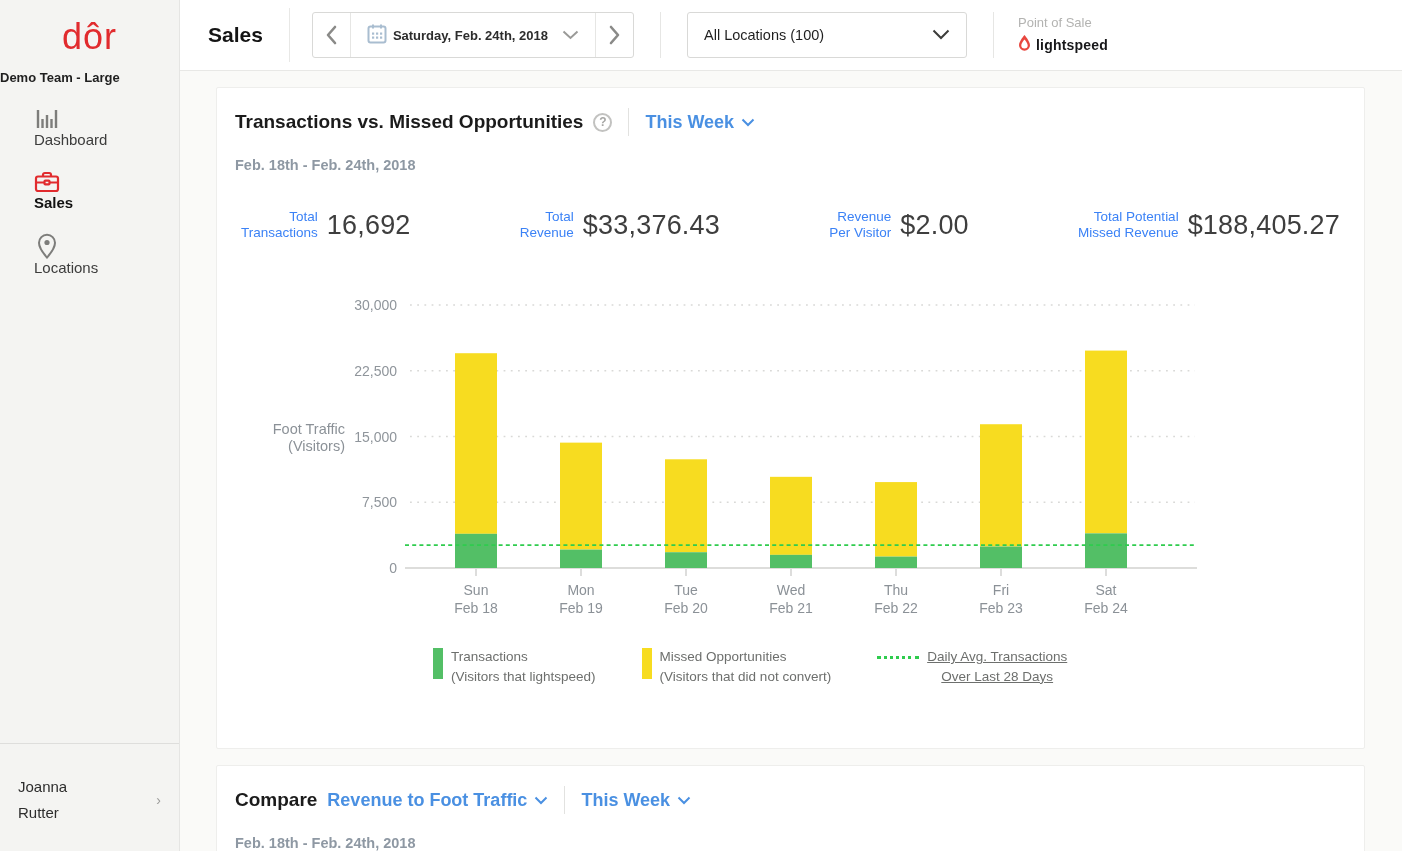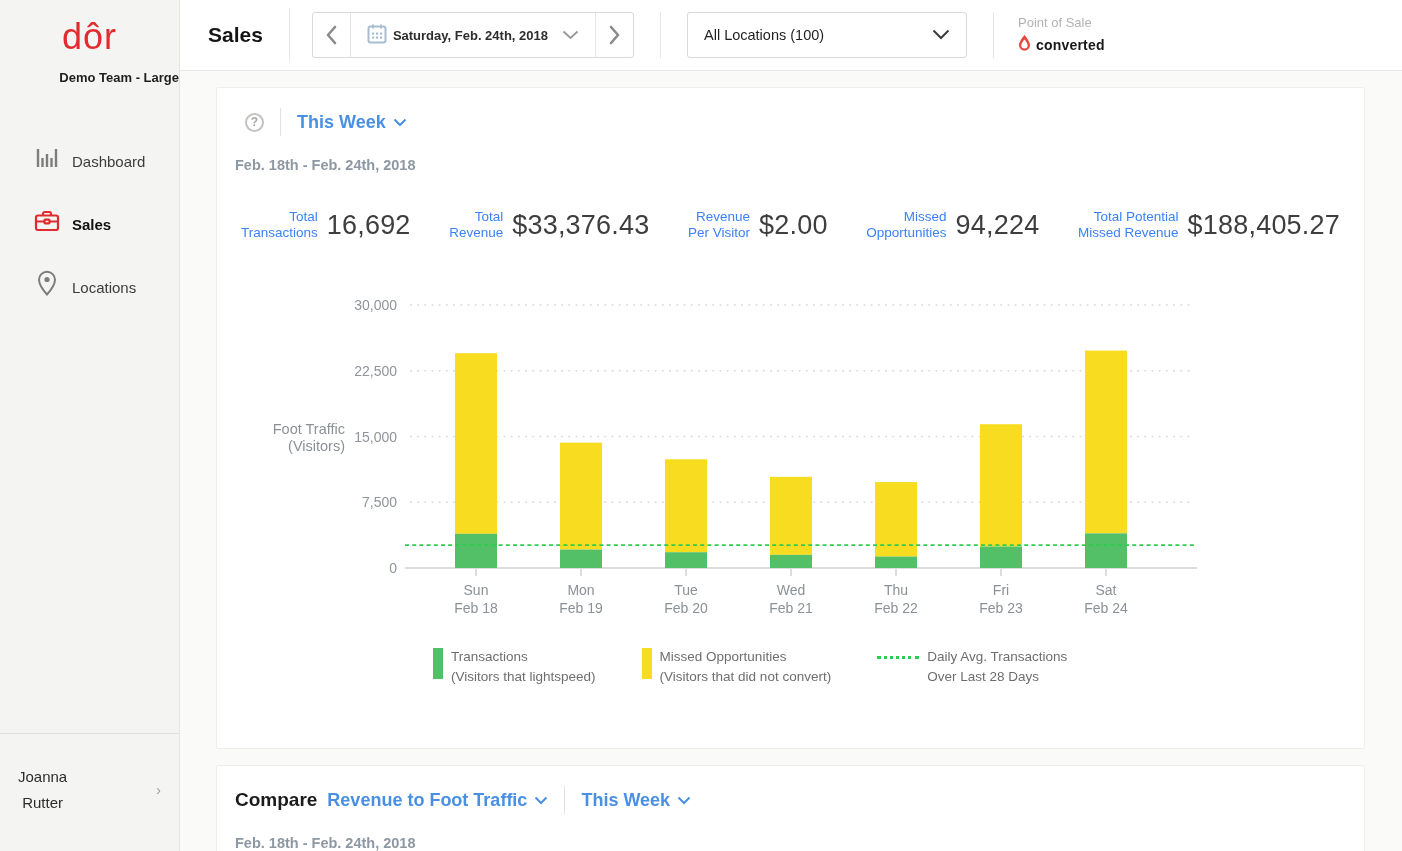--- a/index.html
+++ b/index.html
@@ -2,27 +2,27 @@
 <html><head>
 <meta charset="utf-8">
 <style>
   * { margin:0; padding:0; box-sizing:border-box; }
   html,body { width:1402px; height:851px; overflow:hidden; }
   body { font-family:"Liberation Sans", sans-serif; display:flex; background:#fafaf8; color:#2d2d2d; }
 
   
   .sidebar { width:180px; min-width:180px; background:#f4f4f2; border-right:1px solid #e5e5e3; display:flex; flex-direction:column; position:relative; }
   .logo { text-align:center; margin-top:16px; font-size:36px; color:#e12b2e; letter-spacing:1px; cursor:pointer; }
-  .team-name { text-align:right; margin-top:12px; font-size:13px; font-weight:700; color:#1f1f1f; }
+  .team-name { text-align:left; margin-top:12px; font-size:13px; font-weight:700; color:#1f1f1f; }
   .nav { margin-top:22px; }
-  .nav-item { height:63px; display:flex; align-items:flex-end; padding-left:34px; cursor:pointer; }
+  .nav-item { height:63px; display:flex; align-items:flex-start; padding-left:34px; cursor:pointer;flex-direction:column; }
   .nav-item .nav-icon { width:26px; display:flex; justify-content:center; margin-right:12px; }
   .nav-item .nav-label { font-size:15px; color:#3c3c3c; }
   .nav-item.active .nav-label { font-weight:700; color:#111; }
-  .sidebar-footer { position:absolute; bottom:0; left:0; right:0; border-top:1px solid #dededc; padding:30px 18px 36px 18px; display:flex; align-items:center; justify-content:space-between; cursor:pointer;text-align:center; }
+  .sidebar-footer { position:absolute; bottom:0; left:0; right:0; border-top:1px solid #dededc; padding:30px 18px 26px 18px; display:flex; align-items:center; justify-content:space-between; cursor:pointer; }
   .user-name { font-size:15px; color:#2d2d2d; line-height:1.7; }
   .footer-chevron { color:#9b9b99; font-size:14px; }
 
   
   .main { flex:1; display:flex; flex-direction:column; min-width:0; }
   .topbar { height:71px; background:#fff; border-bottom:1px solid #e8e8e6; display:flex; align-items:center; padding:0 0 0 28px; }
   .page-title { font-size:21px; font-weight:700; color:#141414; margin-right:26px; }
   .vdiv-tall { width:1px; height:54px; background:#e8e8e6; }
   .vdiv-mid  { width:1px; height:46px; background:#e6e6e4; }
 
@@ -65,21 +65,21 @@
   .ylab  { fill:#8b9197; font-size:14.5px; text-anchor:end; }
   .gridline { stroke:#d9d9d7; stroke-width:1.6; stroke-dasharray:1.8 5.4; }
   .baseline { stroke:#dddddb; stroke-width:2; }
   .tick { stroke:#d2d2d0; stroke-width:1.5; }
 
   .legend { display:flex; gap:46px; padding-left:198px; margin-top:26px; }
   .legend-item { display:flex; align-items:flex-start; gap:8px; }
   .legend-swatch.bar { width:10px; height:31px; margin-top:1px; }
   .legend-swatch.dash { width:42px; height:0; border-top:3px dotted #2fcc4e; margin-top:9px; }
   .legend-text { font-size:13.5px; color:#6d6f6d; line-height:1.45; }
-  .legend-item.centered .legend-text { text-align:left; }
+  .legend-item.centered .legend-text { text-align:center;text-decoration:underline; }
 </style>
 </head>
 <body>
 
 <aside class="sidebar">
   <div class="logo">dôr</div>
   <div class="team-name">Demo Team - Large</div>
 
   <nav class="nav">
     <div class="nav-item">
@@ -181,29 +181,30 @@
     <span class="vdiv-mid"></span>
 
     <div class="pos-block">
       <span class="pos-label">Point of Sale</span>
       <span class="pos-brand">
         <span>
           <svg width="13" height="16" viewBox="0 0 13 16" fill="#e8473f">
             <path d="M6.5 0 C6.5 0 1 6.2 1 10.2 a5.5 5.5 0 0 0 11 0 C12 6.2 6.5 0 6.5 0 Z M6.5 13.4 a3.2 3.2 0 0 1 -3.2-3.2 C3.3 8 6.5 4.4 6.5 4.4 s3.2 3.6 3.2 5.8 a3.2 3.2 0 0 1 -3.2 3.2 Z"></path>
           </svg>
         </span>
-        <span class="pos-brand-name">converted</span>
+        <span class="pos-brand-name">lightspeed</span>
       </span>
     </div>
   </header>
 
   <div class="content">
 
     <section class="card chart-card">
       <div class="card-head">
+        <span class="card-title">Transactions vs. Missed Opportunities</span>
         <span class="help-icon">?</span>
         <span class="head-div"></span>
         <span class="blue-link">
           <span>This Week</span>
           <svg width="14" height="9" viewBox="0 0 14 9" fill="none" stroke="#4a90e2" stroke-width="2">
               <polyline points="1.5,1.5 7,7 12.5,1.5"></polyline>
             </svg>
         </span>
       </div>
       <div class="date-range">Feb. 18th - Feb. 24th, 2018</div>
@@ -213,24 +214,20 @@
           <span class="stat-label"><span>Total</span><br><span>Transactions</span></span>
           <span class="stat-value">16,692</span>
         </div>
         <div class="stat">
           <span class="stat-label"><span>Total</span><br><span>Revenue</span></span>
           <span class="stat-value">$33,376.43</span>
         </div>
         <div class="stat">
           <span class="stat-label"><span>Revenue</span><br><span>Per Visitor</span></span>
           <span class="stat-value">$2.00</span>
-        </div>
-        <div class="stat">
-          <span class="stat-label"><span>Missed</span><br><span>Opportunities</span></span>
-          <span class="stat-value">94,224</span>
         </div>
         <div class="stat">
           <span class="stat-label"><span>Total Potential</span><br><span>Missed Revenue</span></span>
           <span class="stat-value">$188,405.27</span>
         </div>
       </div>
 
       <div class="chart-wrap">
         <svg width="1111" height="336" viewBox="0 0 1111 336">
             <text x="162" y="292" class="ytick">0</text>

